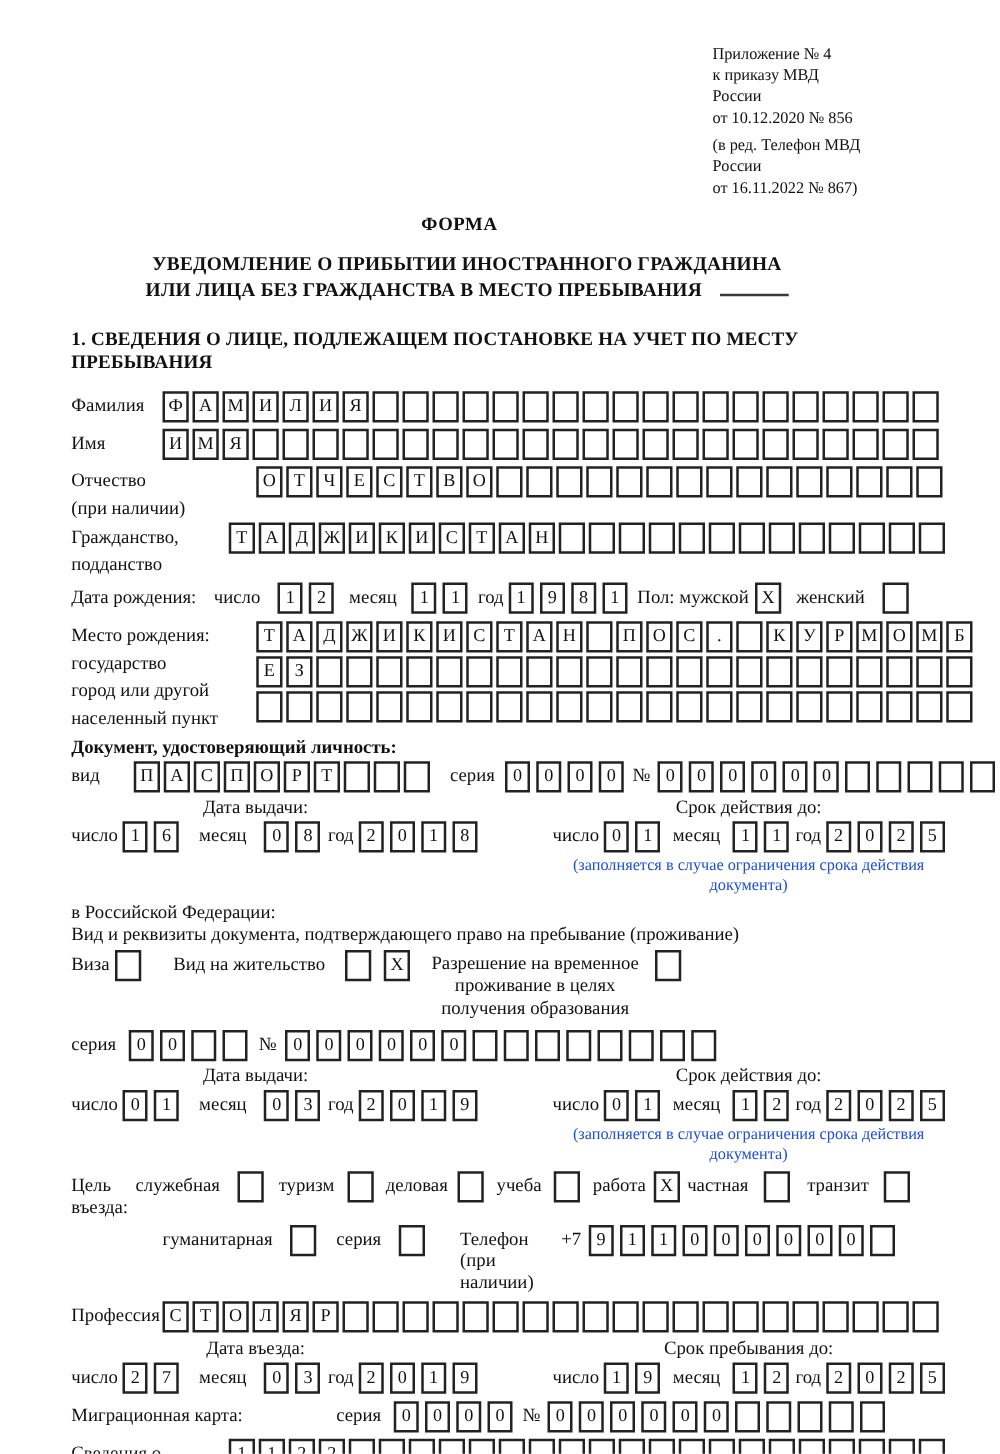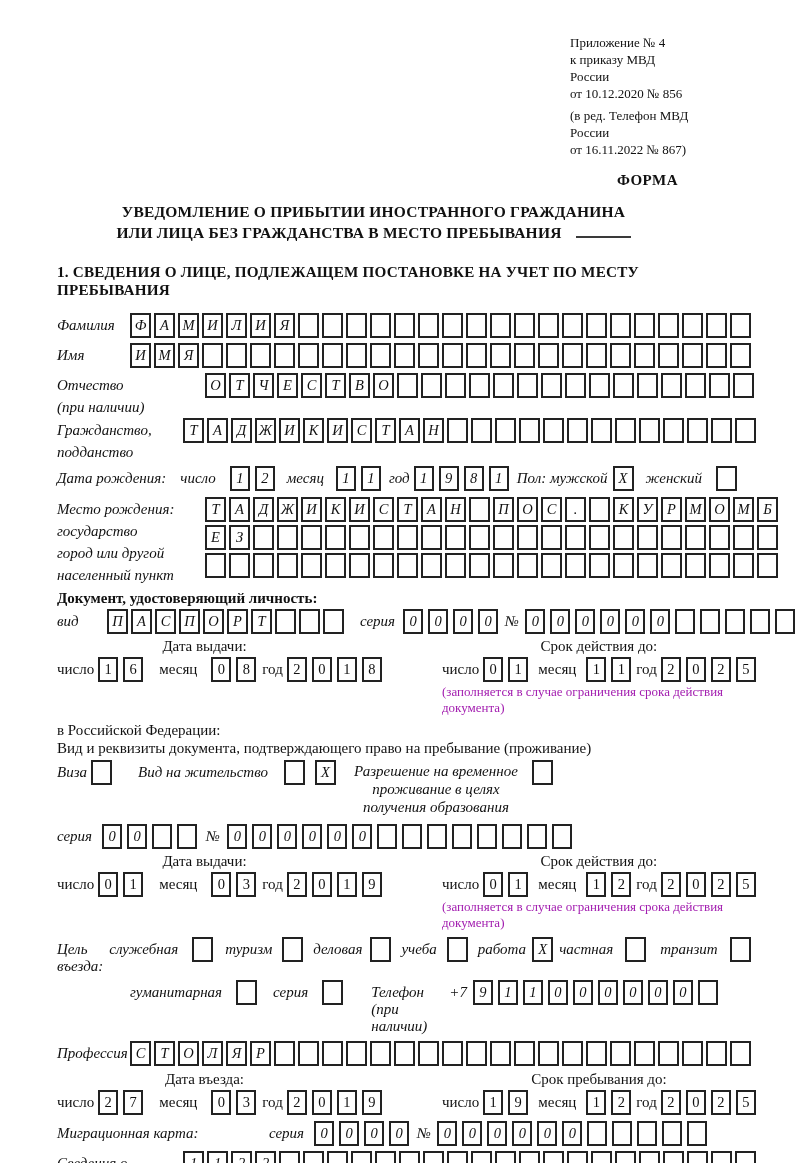--- a/index.html
+++ b/index.html
@@ -8,54 +8,54 @@
     width:800px; height:1163px; overflow:hidden;
     color:#111;
     font-family:"Liberation Serif","DejaVu Serif",serif;
     font-size:15px;
   }
   .page { padding:34px 22px 0 57px; position:relative; width:712px; }
 
   
   .appendix { margin-left:513px; font-size:13px; line-height:17px; }
   .amendment { margin-left:513px; font-size:13px; line-height:17px; margin-top:5px; }
-  .forma { text-align:right; font-weight:bold; margin-top:14px; margin-right:12px; font-size:15px; letter-spacing:0.5px; }
+  .forma { text-align:center; font-weight:bold; margin-top:14px; margin-right:12px; font-size:15px; letter-spacing:0.5px; }
 
   .title { text-align:center; font-weight:bold; font-size:15.5px; line-height:21px; margin-top:12px; letter-spacing:0.2px; }
   .blank-line { display:inline-block; width:55px; border-bottom:2.5px solid #3a3a3a; height:13px; margin-left:14px; }
 
   .sec-heading { font-weight:bold; font-size:15.2px; margin-top:20px; letter-spacing:0.2px; }
 
   
   .boxrow { display:inline-flex; gap:3px; vertical-align:middle; flex:none; }
   .boxrow.spaced { gap:5px; }
   .box {
     width:21px; height:25px; flex:none;
     border:2px solid #222;
     display:inline-flex; align-items:center; justify-content:center;
     font-size:14.5px; line-height:1; background:#fff;
   }
   .boxrow.spaced .box { width:20px; }
 
-  .frow { display:flex; align-items:flex-start;font-style:italic; }
+  .frow { display:flex; align-items:flex-start; }
   .flabel { flex:none; line-height:17px; padding-top:4px; }
   .subline { line-height:17px; margin-top:5px; }
   .stack > .boxrow { display:flex; }
   .stack > .boxrow + .boxrow { margin-top:3px; }
 
   .center-bold { text-align:left; font-weight:bold; font-size:15px; }
 
   .datecols { display:flex; }
   .datecol.left { width:385px; flex:none; }
   .datecol.right { flex:1; }
   .datehead { text-align:center; line-height:17px; margin-bottom:2px; }
   .datecol.left .datehead { margin-right:90px; }
   .daterow { display:flex; align-items:flex-start; }
   .dlabel { line-height:17px; padding-top:4px; flex:none; }
-  .note { font-size:13px; line-height:16px; text-align:left; margin-top:2px; color:#a21caf; }
+  .note { font-size:13px; line-height:16px; text-align:center; margin-top:2px; color:#1d4ed8; }
 
   .olabel { line-height:17px; padding-top:4px; }
   .wrap-label { line-height:18px; padding-top:2px; text-align:center; }
 </style>
 </head>
 <body>
 
 <div class="page">
 
   <div class="appendix">

